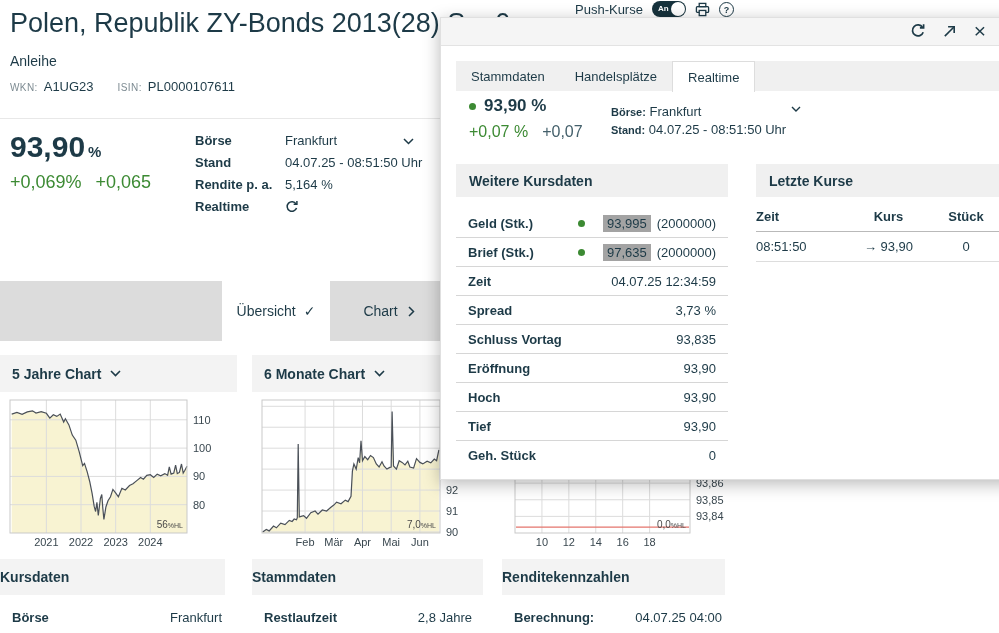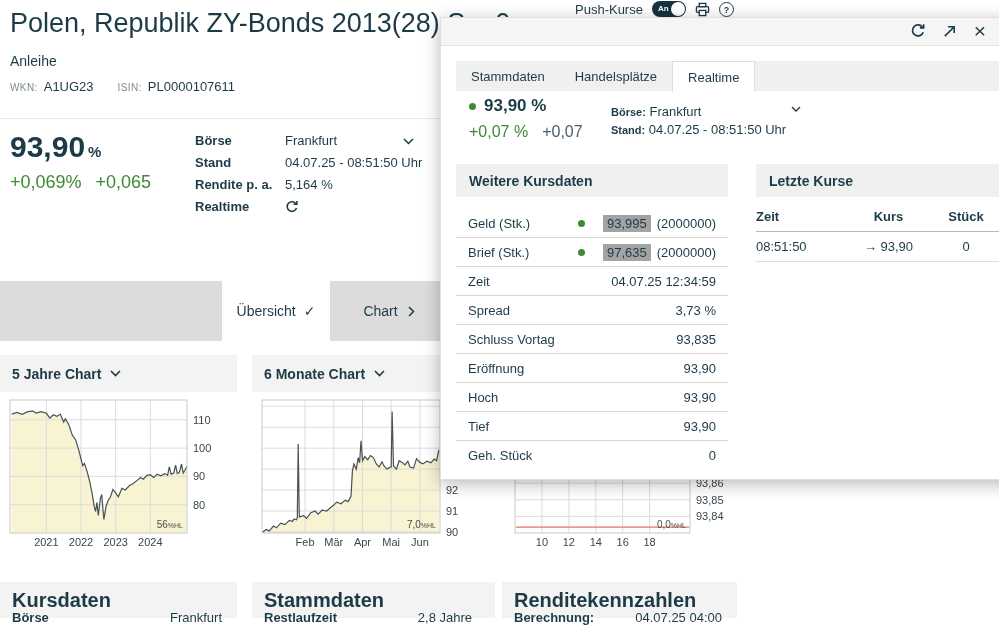--- a/index.html
+++ b/index.html
@@ -44,21 +44,21 @@
   
   .ch-bar{top:355px;height:37px;background:#f3f3f3;display:flex;align-items:center;padding-left:12px;font-size:14px;font-weight:bold;gap:9px;}
   .ch-bar1{left:0;width:225px;}
   .ch-bar2{left:252px;width:231px;}
 
   svg.chart{top:398px;}
   svg text.tick{font-family:"Liberation Sans",sans-serif;font-size:11px;fill:#39474f;}
   svg text.wm{font-family:"Liberation Sans",sans-serif;font-size:10px;fill:#4a4a4a;}
 
   
-  .b-bar{top:582px;height:36px;background:#f3f3f3;display:flex;align-items:center;padding-left:12px;font-size:20px;font-weight:bold;}
+  .b-bar{top:559px;height:36px;background:#f3f3f3;display:flex;align-items:center;font-size:14px;font-weight:bold;}
   .b-bar1{left:0;width:225px;}
   .b-bar2{left:252px;width:231px;}
   .b-bar3{left:502px;width:223px;}
   .b-row{top:610px;display:flex;justify-content:space-between;font-size:13px;}
   .b-row .blabel{font-weight:bold;}
   .b-row1{left:12px;width:210px;}
   .b-row2{left:264px;width:208px;}
   .b-row3{left:514px;width:208px;}
 
   
@@ -81,21 +81,21 @@
   .m-quote-right{position:absolute;left:170px;top:85px;font-size:13px;line-height:17px;}
   .m-ql{font-size:11px;font-weight:bold;}
   .m-chev{position:absolute;left:350px;top:88px;}
 
   .wk{position:absolute;left:15px;top:146px;width:272px;}
   .lk{position:absolute;left:315px;top:146px;width:250px;}
   .sec-bar{height:33px;background:#f0f0f0;display:flex;align-items:center;padding-left:13px;font-size:14px;font-weight:bold;}
   .wk-rows{margin-top:12px;}
   .k-row{display:flex;justify-content:space-between;align-items:center;height:28px;border-bottom:1px solid #d6d6d6;padding:0 12px 0 12px;font-size:13px;}
   .k-row:last-child{border-bottom:none;}
-  .k-label{font-weight:normal;}
+  .k-label{font-weight:bold;}
   .k-value{display:flex;align-items:center;gap:6px;}
   .hl{background:#a3a3a3;padding:1px 4px;margin-left:12px;}
 
   .lk-table{margin-top:12px;padding-right:5px;}
   .lk-hrow,.lk-drow{display:grid;grid-template-columns:90px 85px 70px;align-items:center;}
   .lk-hrow{font-size:13px;font-weight:bold;padding-bottom:7px;border-bottom:1px solid #b9b9b9;}
   .lk-drow{height:29px;font-size:13px;border-bottom:1px solid #ddd;}
   .cell-r{text-align:center;}
 </style>
 </head>

